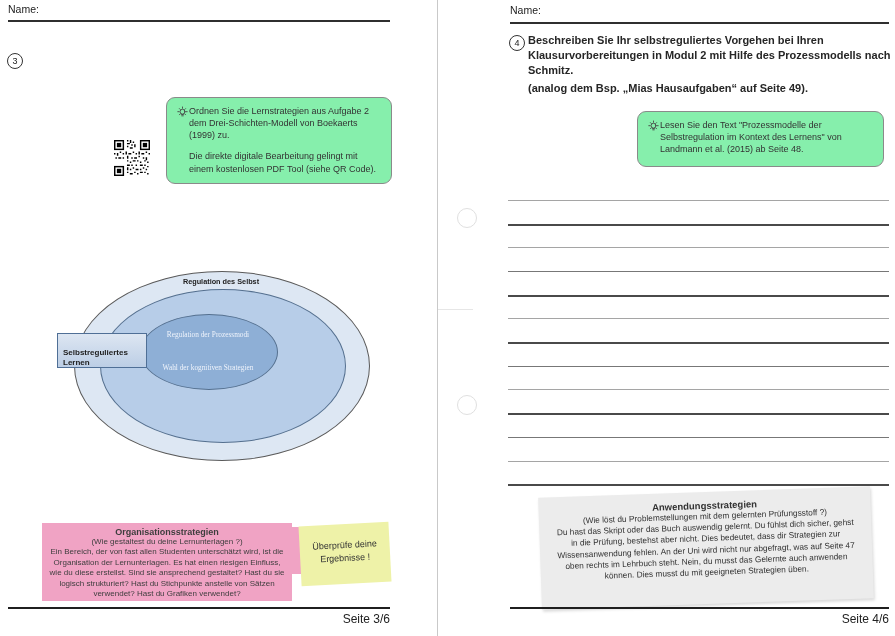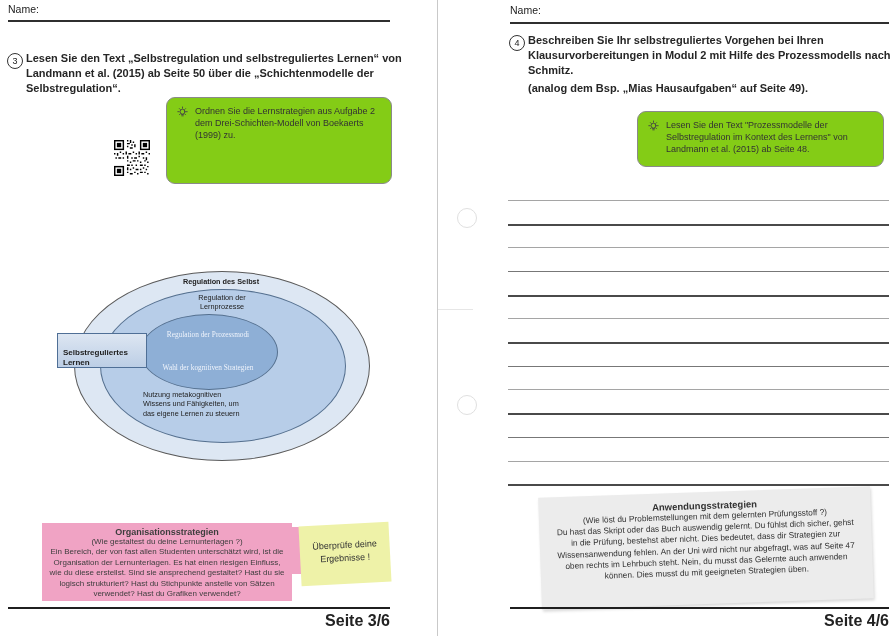--- a/index.html
+++ b/index.html
@@ -3,26 +3,26 @@
 <meta charset="utf-8">
 <style>
   html,body{margin:0;padding:0;background:#fff;}
   #doc{position:relative;width:895px;height:636px;background:#fff;overflow:hidden;
        font-family:"Liberation Sans","DejaVu Sans",sans-serif;color:#2b2b2b;}
   .abs{position:absolute;}
   .pre{white-space:pre-line;}
   .name{font-size:10.5px;color:#222;}
   .hrule{height:2px;background:#2f2f2f;}
   .footline{height:2px;background:#1f1f1f;}
-  .footer-text{font-size:16px;color:#222;text-align:right;font-weight:bold;}
+  .footer-text{font-size:12px;color:#222;text-align:right;}
   .tasknum{width:14px;height:14px;border:1.2px solid #333;border-radius:50%;
            font-size:9px;display:flex;align-items:center;justify-content:center;color:#222;}
   .tasktext{font-size:11px;font-weight:bold;line-height:1.38;color:#262626;}
-  .tipbox{background:#84cc16;border:1.5px solid #8a8a8a;border-radius:9px;
-          display:flex;gap:6px;padding:7px 9px;box-sizing:border-box;}
+  .tipbox{background:#86efac;border:1.5px solid #8a8a8a;border-radius:9px;
+          display:flex;padding:7px 9px;box-sizing:border-box;}
   .tiptext{font-size:9px;line-height:1.35;color:#333;}
   .tiptext p{margin:0 0 9px 0;} .tiptext p:last-child{margin:0;}
   .ellipse{border-radius:50%;position:absolute;}
   .dlabel{position:absolute;text-align:center;font-size:7.3px;line-height:1.3;color:#222;}
   .dlabel.light{color:#eef3fb;font-family:Liberation Serif, serif;}
   .sidebox{background:linear-gradient(#dde6f2,#bccee5);border:1.6px solid #4f6f96;
            font-size:8px;font-weight:bold;color:#1c1c1c;padding:14px 5px;box-sizing:border-box;line-height:1.25;}
   .note{box-sizing:border-box;}
   .note .ttl{font-weight:bold;text-align:center;}
   .pink{background:#f0a3c4;color:#3d3d3d;}
@@ -37,32 +37,32 @@
 </style>
 </head>
 <body>
 
 <div id="doc">
 
   <div class="abs name" style="left:8px;top:3px;">Name:</div>
   <div class="abs hrule" style="left:8px;top:20px;width:382px;"></div>
 
   <div class="abs tasknum" style="left:7px;top:53px;">3</div>
-  <div class="abs tasktext" style="left:26px;top:51px;width:392px;">Lesen Sie den Text „Selbstregulation und selbstreguliertes Lernen“ von Landmann et al. (2015) ab Seite 50 über die „Schichtenmodelle der Selbstregulation“.</div>
 
   <div class="abs tipbox" style="left:166px;top:97px;width:226px;height:87px;">
     <span style="flex:0 0 auto;">
       <svg width="13" height="13" viewBox="0 0 16 16" fill="none" stroke="#444" stroke-width="1.1" stroke-linecap="round">
         <circle cx="8" cy="7" r="3"></circle>
         <path d="M6.8 10.6h2.4M7.1 12.1h1.8"></path>
         <path d="M8 1.2v1.6M2.2 7h1.6M12.2 7h1.6M4.2 3.2l1.1 1.1M11.8 3.2l-1.1 1.1M4.2 10.8l1.1-1.1M11.8 10.8l-1.1-1.1"></path>
       </svg>
     </span>
     <div class="tiptext">
       <p>Ordnen Sie die Lernstrategien aus Aufgabe 2 dem Drei-Schichten-Modell von Boekaerts (1999) zu.</p>
+      <p>Die direkte digitale Bearbeitung gelingt mit einem kostenlosen PDF Tool (siehe QR Code).</p>
     </div>
   </div>
 
   <div class="abs" style="left:114px;top:140px;">
     <svg width="36" height="36" viewBox="0 0 25 25">
       <rect width="25" height="25" fill="#fff"></rect>
       <g fill="#000">
         <path d="M0 0h7v7H0z"></path>
           <path d="M18 0h7v7h-7z"></path>
           <path d="M0 18h7v7H0z"></path>
@@ -79,27 +79,22 @@
         <path d="M9 0h1v1H9zM11 0h1v2h-1zM13 1h1v1h-1zM9 2h2v1H9zM12 3h1v1h-1zM14 3h1v2h-1zM9 4h1v1H9zM11 5h2v1h-2zM0 9h1v1H0zM2 9h1v2H2zM4 8h1v1H4zM6 9h1v1H6zM8 8h1v2H8zM10 9h2v1h-2zM13 8h1v1h-1zM15 9h1v1h-1zM17 8h1v2h-1zM19 9h2v1h-2zM22 8h1v1h-1zM24 9h1v1h-1zM1 12h1v1H1zM3 12h2v1H3zM6 12h1v1H6zM9 11h1v2H9zM12 12h1v1h-1zM14 12h2v1h-2zM17 11h1v1h-1zM20 12h1v1h-1zM22 12h1v2h-1zM9 14h1v1H9zM11 15h1v1h-1zM13 14h2v1h-2zM16 14h1v1h-1zM18 15h1v1h-1zM21 14h1v1h-1zM23 15h1v1h-1zM9 17h2v1H9zM12 17h1v1h-1zM15 17h1v1h-1zM18 17h2v1h-2zM21 17h1v1h-1zM23 18h1v1h-1zM9 19h1v2H9zM11 20h1v1h-1zM13 19h1v1h-1zM15 20h2v1h-2zM18 20h1v1h-1zM20 19h1v1h-1zM22 20h1v1h-1zM9 22h1v1H9zM11 23h2v1h-2zM14 22h1v1h-1zM16 23h1v1h-1zM18 22h2v1h-2zM21 22h1v1h-1zM23 23h1v1h-1z"></path>
       </g>
     </svg>
   </div>
 
   <div class="abs" style="left:0;top:0;width:437px;height:636px;pointer-events:none;">
     <div class="ellipse" style="left:74px;top:271px;width:294px;height:188px;background:#dde7f3;border:1px solid #5a5a5a;"></div>
     <div class="ellipse" style="left:100px;top:289px;width:244px;height:152px;background:#b7cde8;border:1px solid #55708f;"></div>
     <div class="ellipse" style="left:140px;top:314px;width:136px;height:74px;background:#8eafd6;border:1px solid #55708f;"></div>
     <div class="dlabel" style="left:121px;top:277px;width:200px;font-weight:bold;">Regulation des Selbst</div>
-    <div class="dlabel pre" style="left:122px;top:293px;width:200px;">Regulation der
-Lernprozesse</div>
     <div class="dlabel light" style="left:108px;top:330px;width:200px;">Regulation der Prozessmodi</div>
     <div class="dlabel light" style="left:108px;top:363px;width:200px;">Wahl der kognitiven Strategien</div>
-    <div class="dlabel pre" style="left:105px;top:390px;width:200px;text-align:left;padding-left:38px;box-sizing:border-box;">Nutzung metakognitiven
-Wissens und Fähigkeiten, um
-das eigene Lernen zu steuern</div>
     <div class="abs sidebox pre" style="left:57px;top:333px;width:90px;height:35px;">Selbstreguliertes
 Lernen</div>
   </div>
 
   <div class="abs note pink" style="left:42px;top:523px;width:250px;height:78px;padding:4px 6px;">
     <div class="ttl" style="font-size:9px;">Organisationsstrategien</div>
     <div class="pre" style="font-size:8px;line-height:1.3;text-align:center;">(Wie gestaltest du deine Lernunterlagen ?)
 Ein Bereich, der von fast allen Studenten unterschätzt wird, ist die Organisation der Lernunterlagen. Es hat einen riesigen Einfluss, wie du  diese erstellst. Sind sie ansprechend gestaltet? Hast du sie logisch strukturiert? Hast du Stichpunkte anstelle von Sätzen verwendet? Hast du Grafiken verwendet?</div>
   </div>
 

